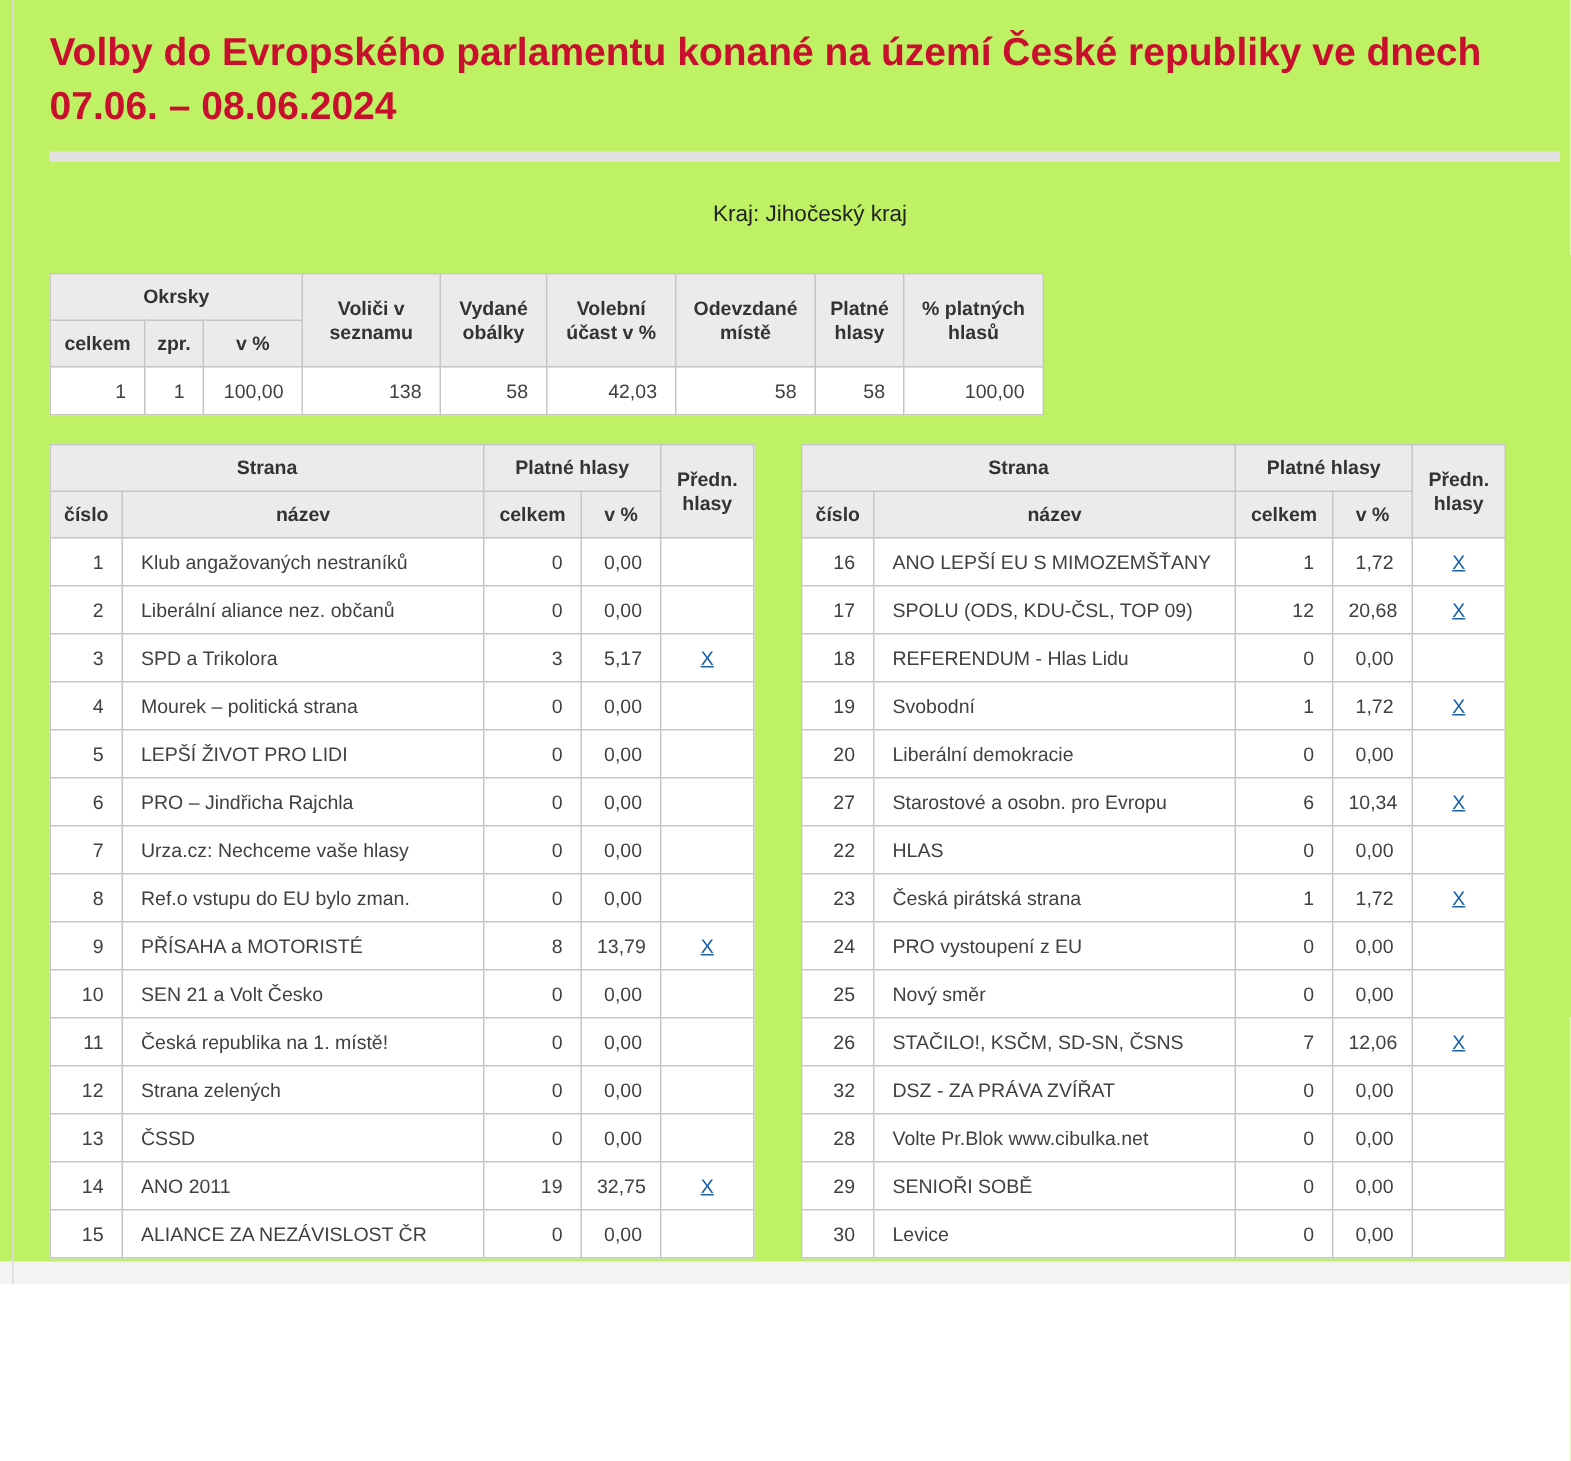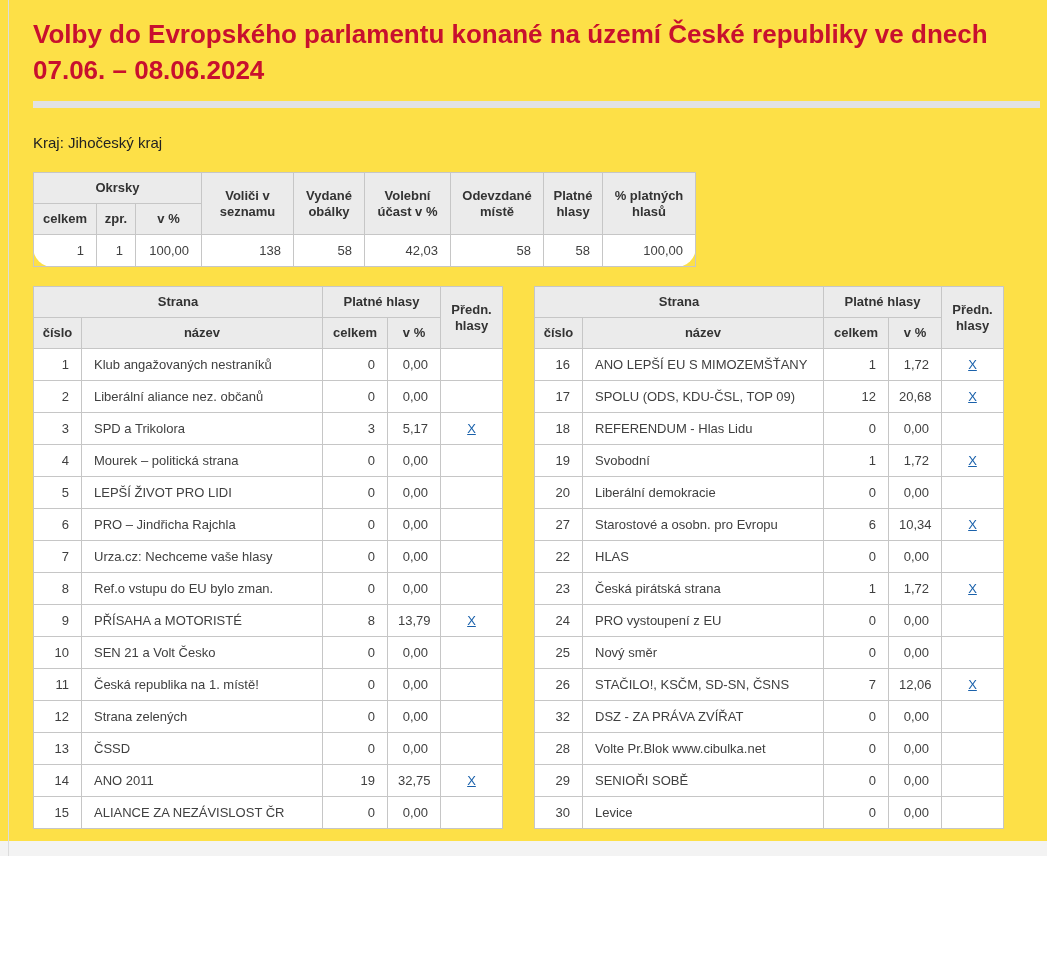--- a/index.html
+++ b/index.html
@@ -12,21 +12,21 @@
   *{box-sizing:border-box;}
   html,body{margin:0;padding:0;background:#fff;}
   body{
     font-family:"Liberation Sans","DejaVu Sans",sans-serif;
     color:#333;
   }
   .page{
     position:relative;
     width:1047px;
     height:856px;
-    background:#fde047;
+    background:#bef264;
     overflow:hidden;
   }
   .left-rule{
     position:absolute;
     left:8px;top:0;
     width:1px;height:100%;
     background:#dcdcdc;
     z-index:2;
   }
   .bottom-strip{
@@ -59,20 +59,21 @@
     font-size:21px;
     line-height:24px;
     font-weight:400;
     color:#1a1a1a;
   }
   p.meta-line{
     margin:26px 0 0 0;
     font-size:15px;
     line-height:18px;
     color:#222;
+    text-align:center;
   }
   table{
     border-collapse:collapse;
     table-layout:fixed;
     font-size:13px;
     border:1px solid var(--border-outer,#9c9c9c);
     background:#fff;
   }
   th{
     background:var(--header-bg,#ebebeb);
@@ -93,23 +94,22 @@
     height:32px;
   }
   td.num{text-align:right;padding-right:12px;}
   td.name{text-align:left;padding-left:12px;}
   td.pref{text-align:center;}
   a.pref-link{
     color:var(--link-blue,#1a61ab);
     text-decoration:underline;
   }
   .summary-table{
-    margin-top:20px;
+    margin-top:30px;
     width:662px;
-    border-radius:20px;
   }
   .tables-row{
     display:flex;
     gap:31px;
     margin-top:19px;
     align-items:flex-end;
   }
   .party-table{width:469px;}
 </style>
 </head>

